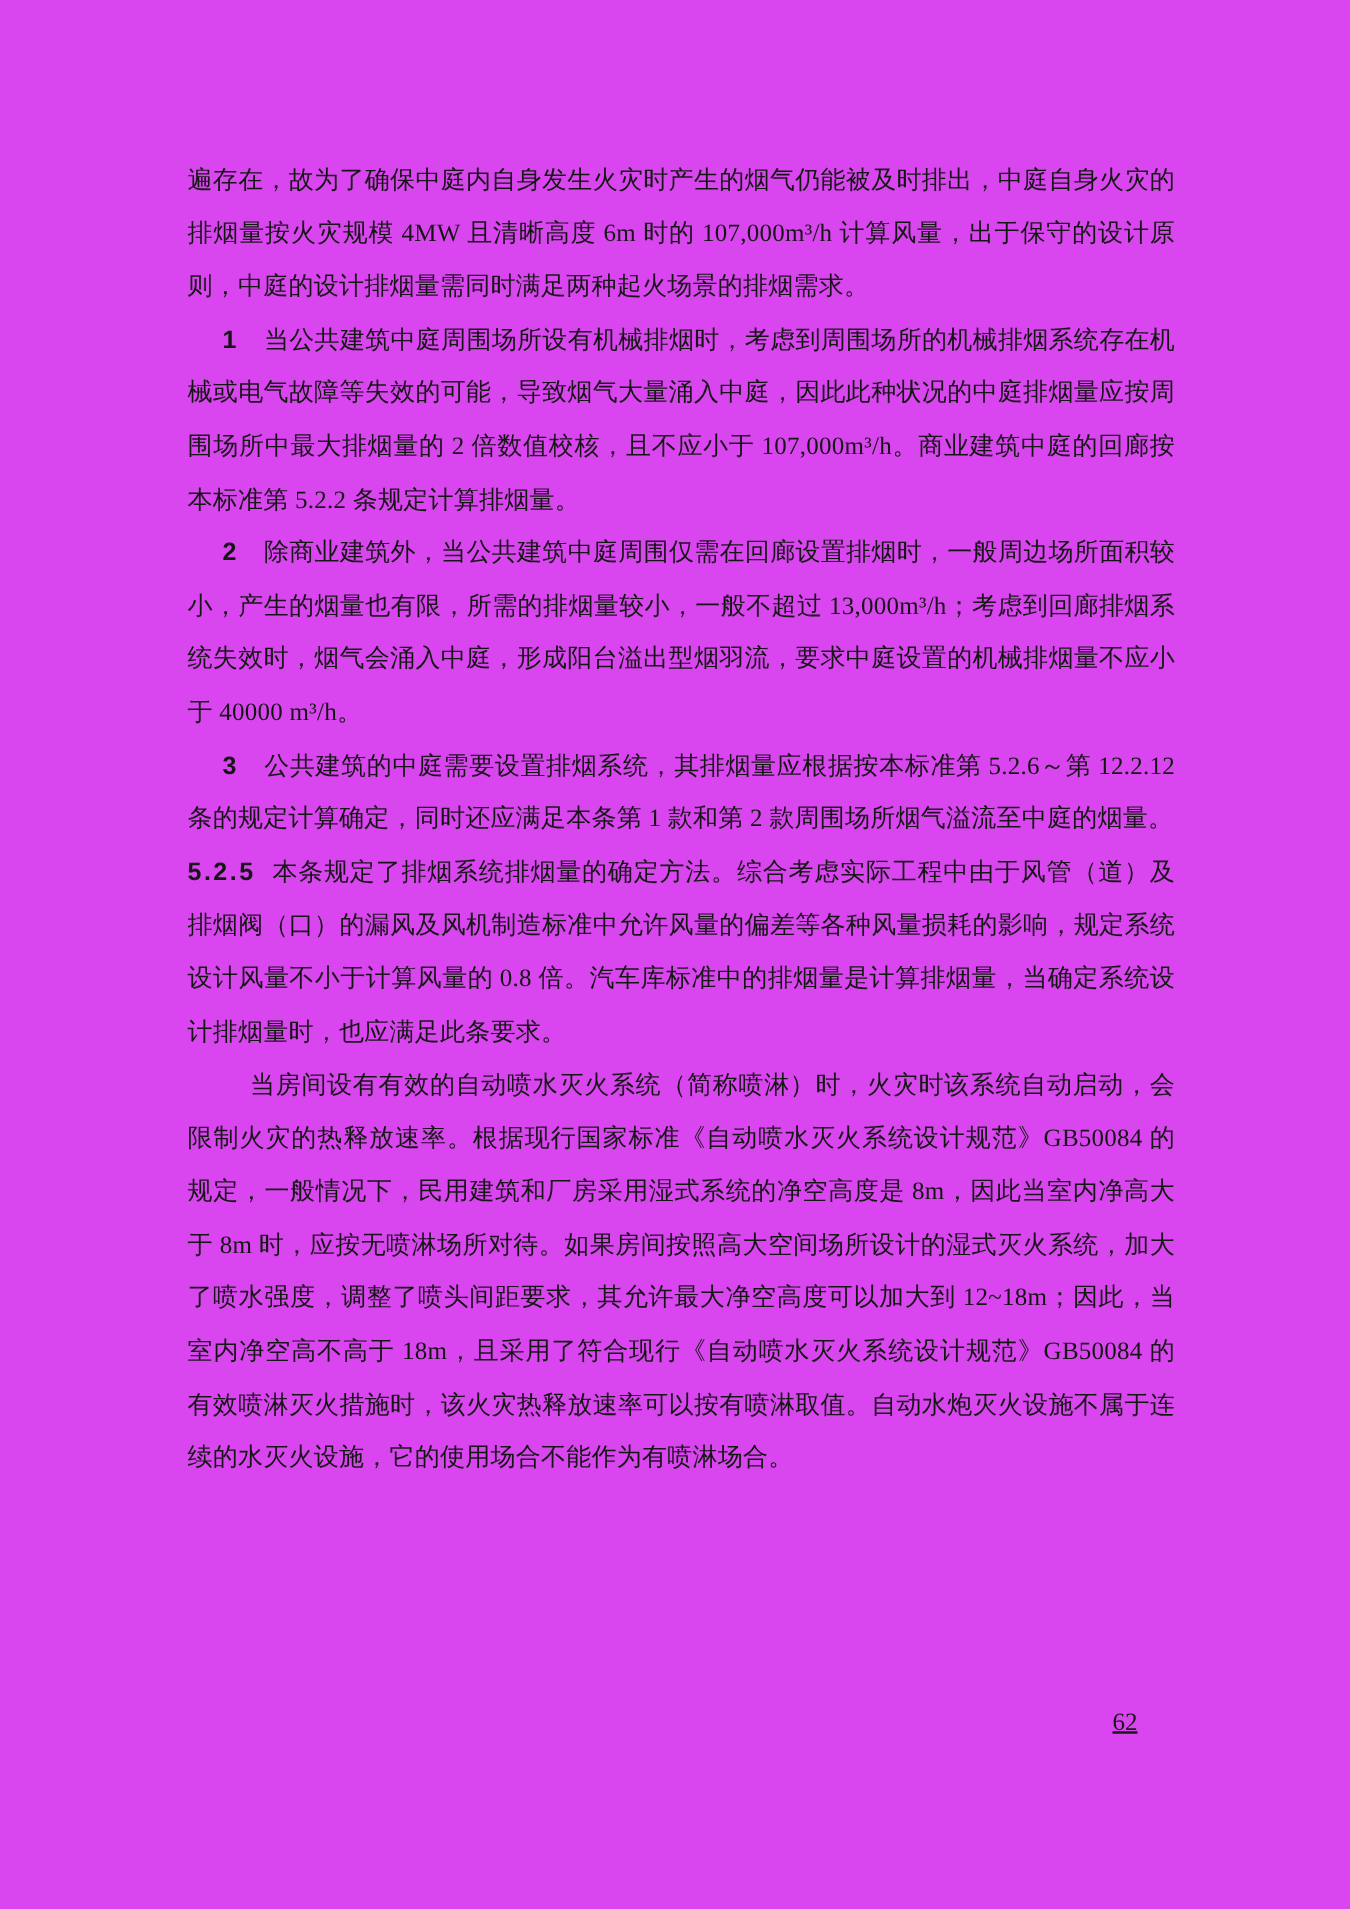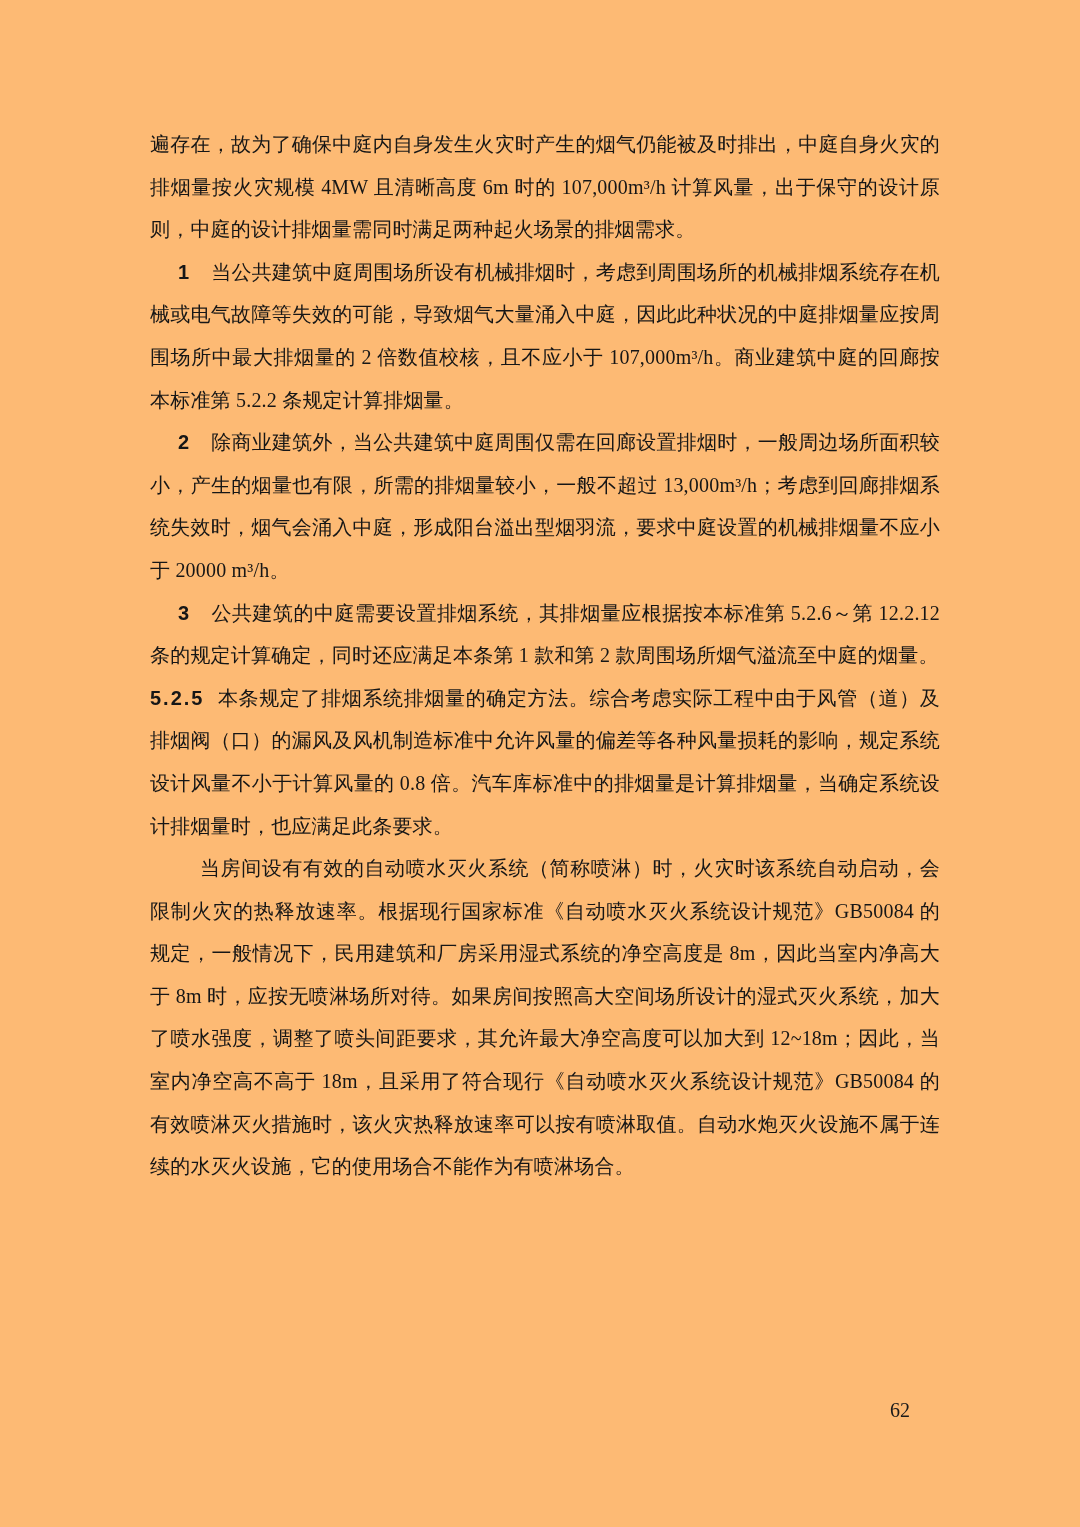--- a/index.html
+++ b/index.html
@@ -4,21 +4,21 @@
 <style>
   html, body {
     margin: 0;
     padding: 0;
     background: #ffffff;
   }
   .page {
     position: relative;
     width: 1080px;
     height: 1527px;
-    background: #fdba74;
+    background: #d946ef;
     overflow: hidden;
     font-family: "Liberation Serif", "DejaVu Serif", serif;
     color: #161616;
   }
   .content {
     position: absolute;
     left: 150px;
     top: 123px;
     width: 790px;
     font-size: 20px;
@@ -47,40 +47,41 @@
   }
   .sec-label {
     font-family: "Liberation Sans", "DejaVu Sans", sans-serif;
     font-weight: bold;
     letter-spacing: 2px;
     margin-right: 13px;
     margin-top: 32px;
   }
   .page-number {
     position: absolute;
-    top: 1396px;
+    top: 1364px;
     left: 150px;
     width: 760px;
     text-align: right;
     font-size: 20px;
     line-height: 28px;
     color: #1a1a1a;
+    text-decoration: underline;
   }
 </style>
 </head>
 <body>
 
 <div class="page">
   <div class="content">
 
     <p class="plain"><span>遍存在，故为了确保中庭内自身发生火灾时产生的烟气仍能被及时排出，中庭自身火灾的排烟量按火灾规模 4MW 且清晰高度 6m 时的 107,000m³/h 计算风量，出于保守的设计原则，中庭的设计排烟量需同时满足两种起火场景的排烟需求。</span></p>
 
     <p class="numbered"><span class="num-label">1</span><span>当公共建筑中庭周围场所设有机械排烟时，考虑到周围场所的机械排烟系统存在机械或电气故障等失效的可能，导致烟气大量涌入中庭，因此此种状况的中庭排烟量应按周围场所中最大排烟量的 2 倍数值校核，且不应小于 107,000m³/h。商业建筑中庭的回廊按本标准第 5.2.2 条规定计算排烟量。</span></p>
 
-    <p class="numbered"><span class="num-label">2</span><span>除商业建筑外，当公共建筑中庭周围仅需在回廊设置排烟时，一般周边场所面积较小，产生的烟量也有限，所需的排烟量较小，一般不超过 13,000m³/h；考虑到回廊排烟系统失效时，烟气会涌入中庭，形成阳台溢出型烟羽流，要求中庭设置的机械排烟量不应小于 20000 m³/h。</span></p>
+    <p class="numbered"><span class="num-label">2</span><span>除商业建筑外，当公共建筑中庭周围仅需在回廊设置排烟时，一般周边场所面积较小，产生的烟量也有限，所需的排烟量较小，一般不超过 13,000m³/h；考虑到回廊排烟系统失效时，烟气会涌入中庭，形成阳台溢出型烟羽流，要求中庭设置的机械排烟量不应小于 40000 m³/h。</span></p>
 
     <p class="numbered"><span class="num-label">3</span><span>公共建筑的中庭需要设置排烟系统，其排烟量应根据按本标准第 5.2.6～第 12.2.12 条的规定计算确定，同时还应满足本条第 1 款和第 2 款周围场所烟气溢流至中庭的烟量。</span></p>
 
     <p class="section"><span class="sec-label">5.2.5</span><span>本条规定了排烟系统排烟量的确定方法。综合考虑实际工程中由于风管（道）及排烟阀（口）的漏风及风机制造标准中允许风量的偏差等各种风量损耗的影响，规定系统设计风量不小于计算风量的 0.8 倍。汽车库标准中的排烟量是计算排烟量，当确定系统设计排烟量时，也应满足此条要求。</span></p>
 
 
     <p class="indent"><span>当房间设有有效的自动喷水灭火系统（简称喷淋）时，火灾时该系统自动启动，会限制火灾的热释放速率。根据现行国家标准《自动喷水灭火系统设计规范》GB50084 的规定，一般情况下，民用建筑和厂房采用湿式系统的净空高度是 8m，因此当室内净高大于 8m 时，应按无喷淋场所对待。如果房间按照高大空间场所设计的湿式灭火系统，加大了喷水强度，调整了喷头间距要求，其允许最大净空高度可以加大到 12~18m；因此，当室内净空高不高于 18m，且采用了符合现行《自动喷水灭火系统设计规范》GB50084 的有效喷淋灭火措施时，该火灾热释放速率可以按有喷淋取值。自动水炮灭火设施不属于连续的水灭火设施，它的使用场合不能作为有喷淋场合。</span></p>
 
 
   </div>

